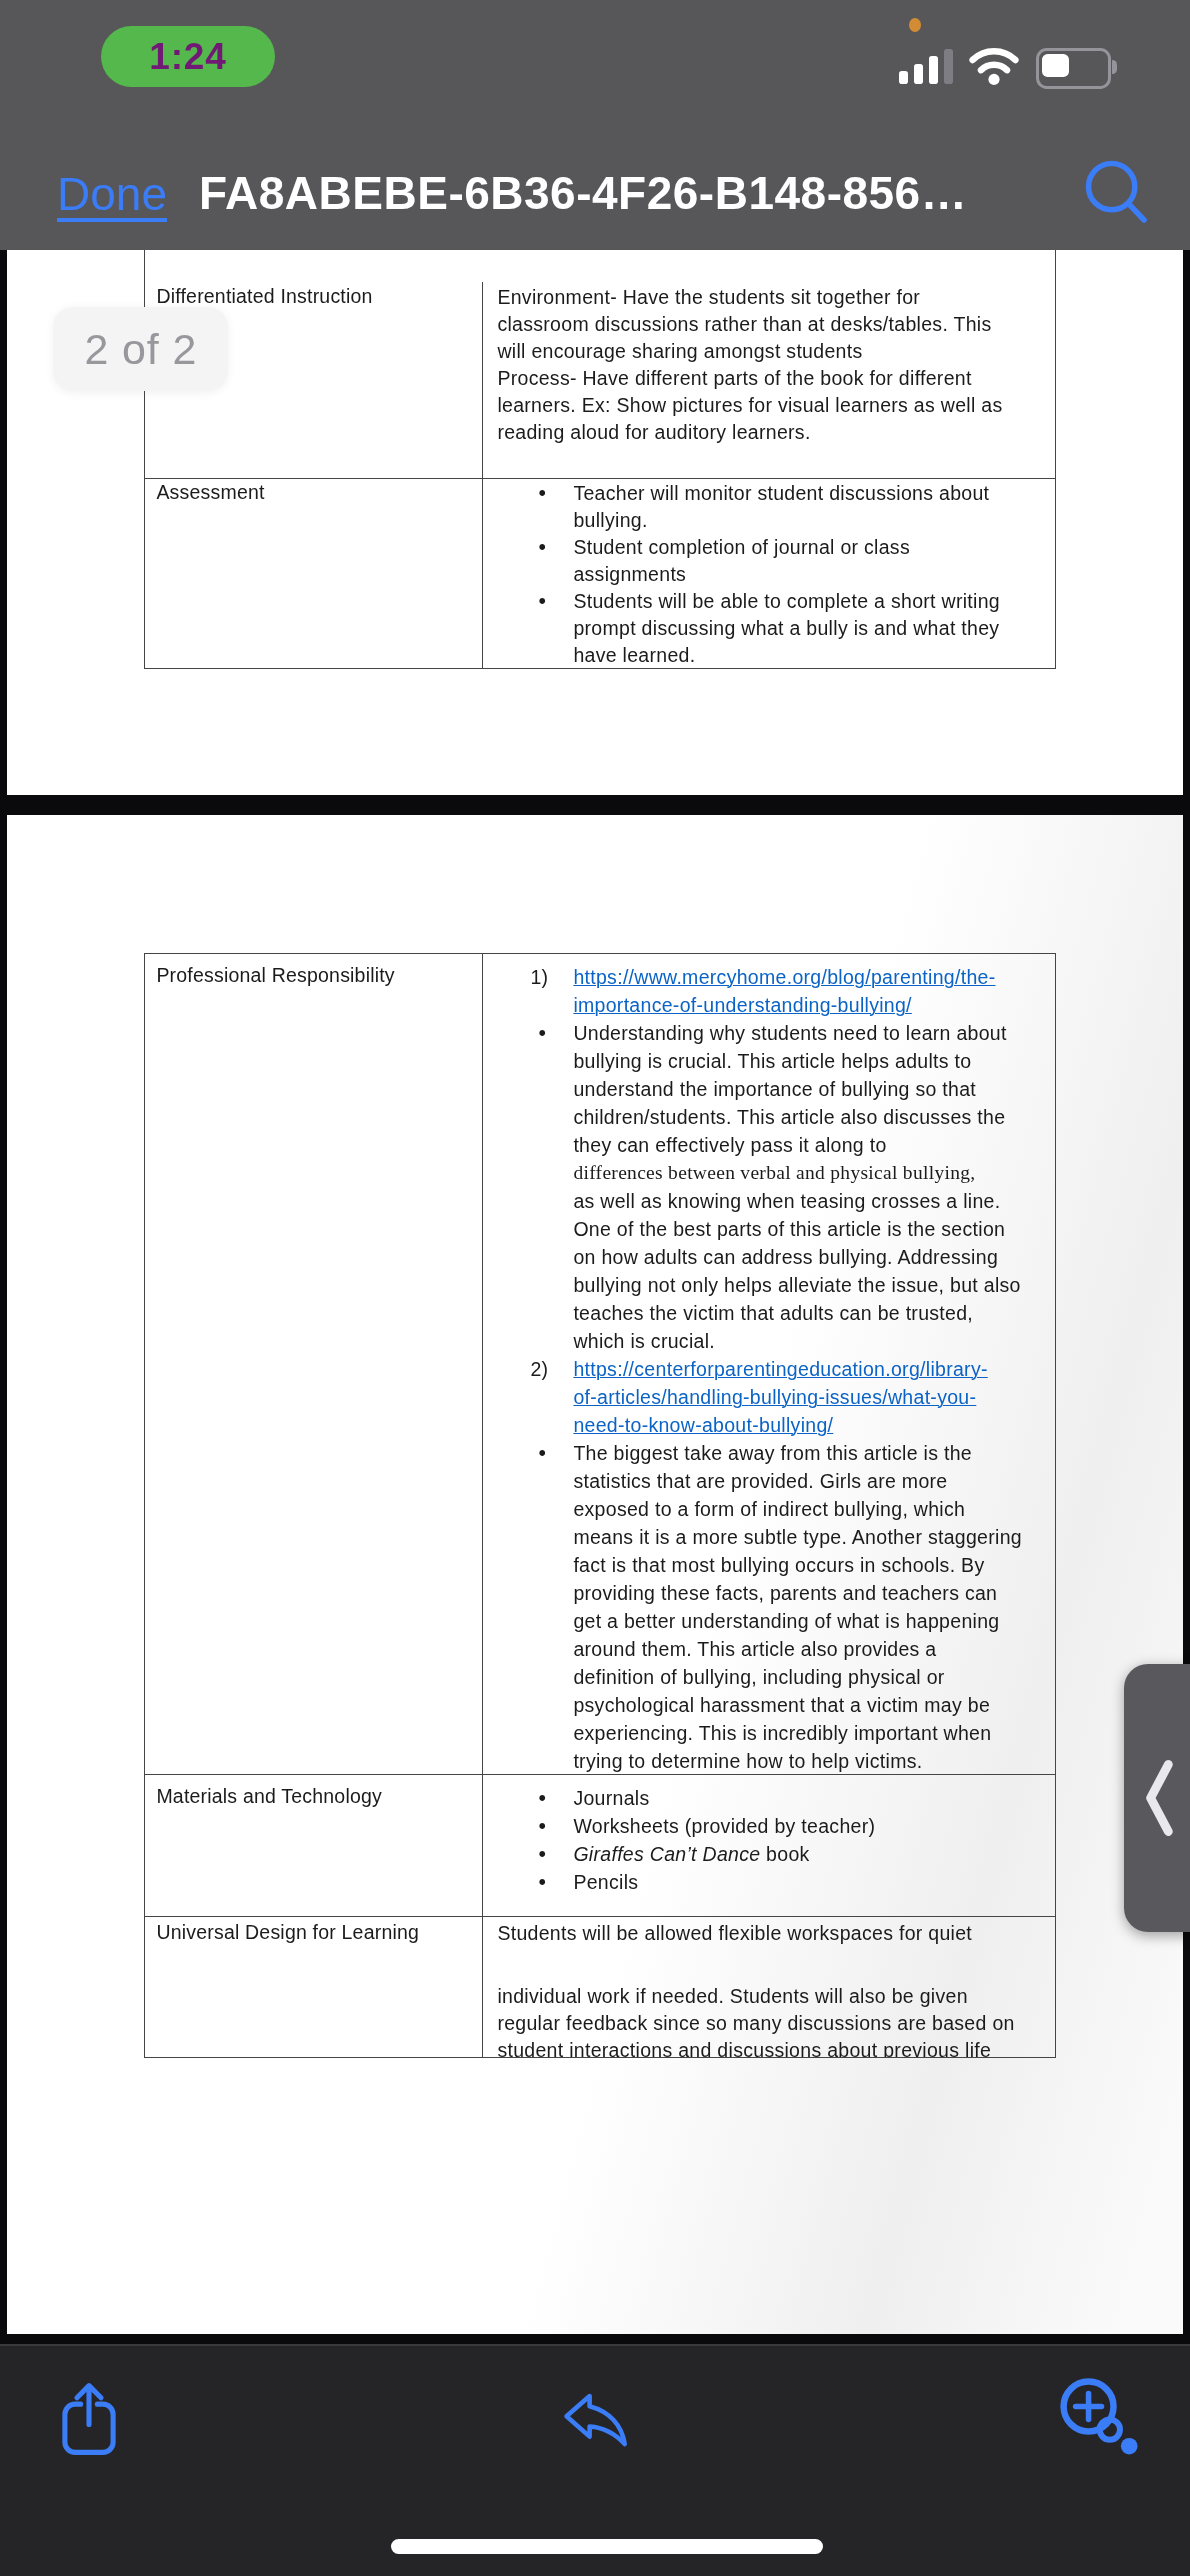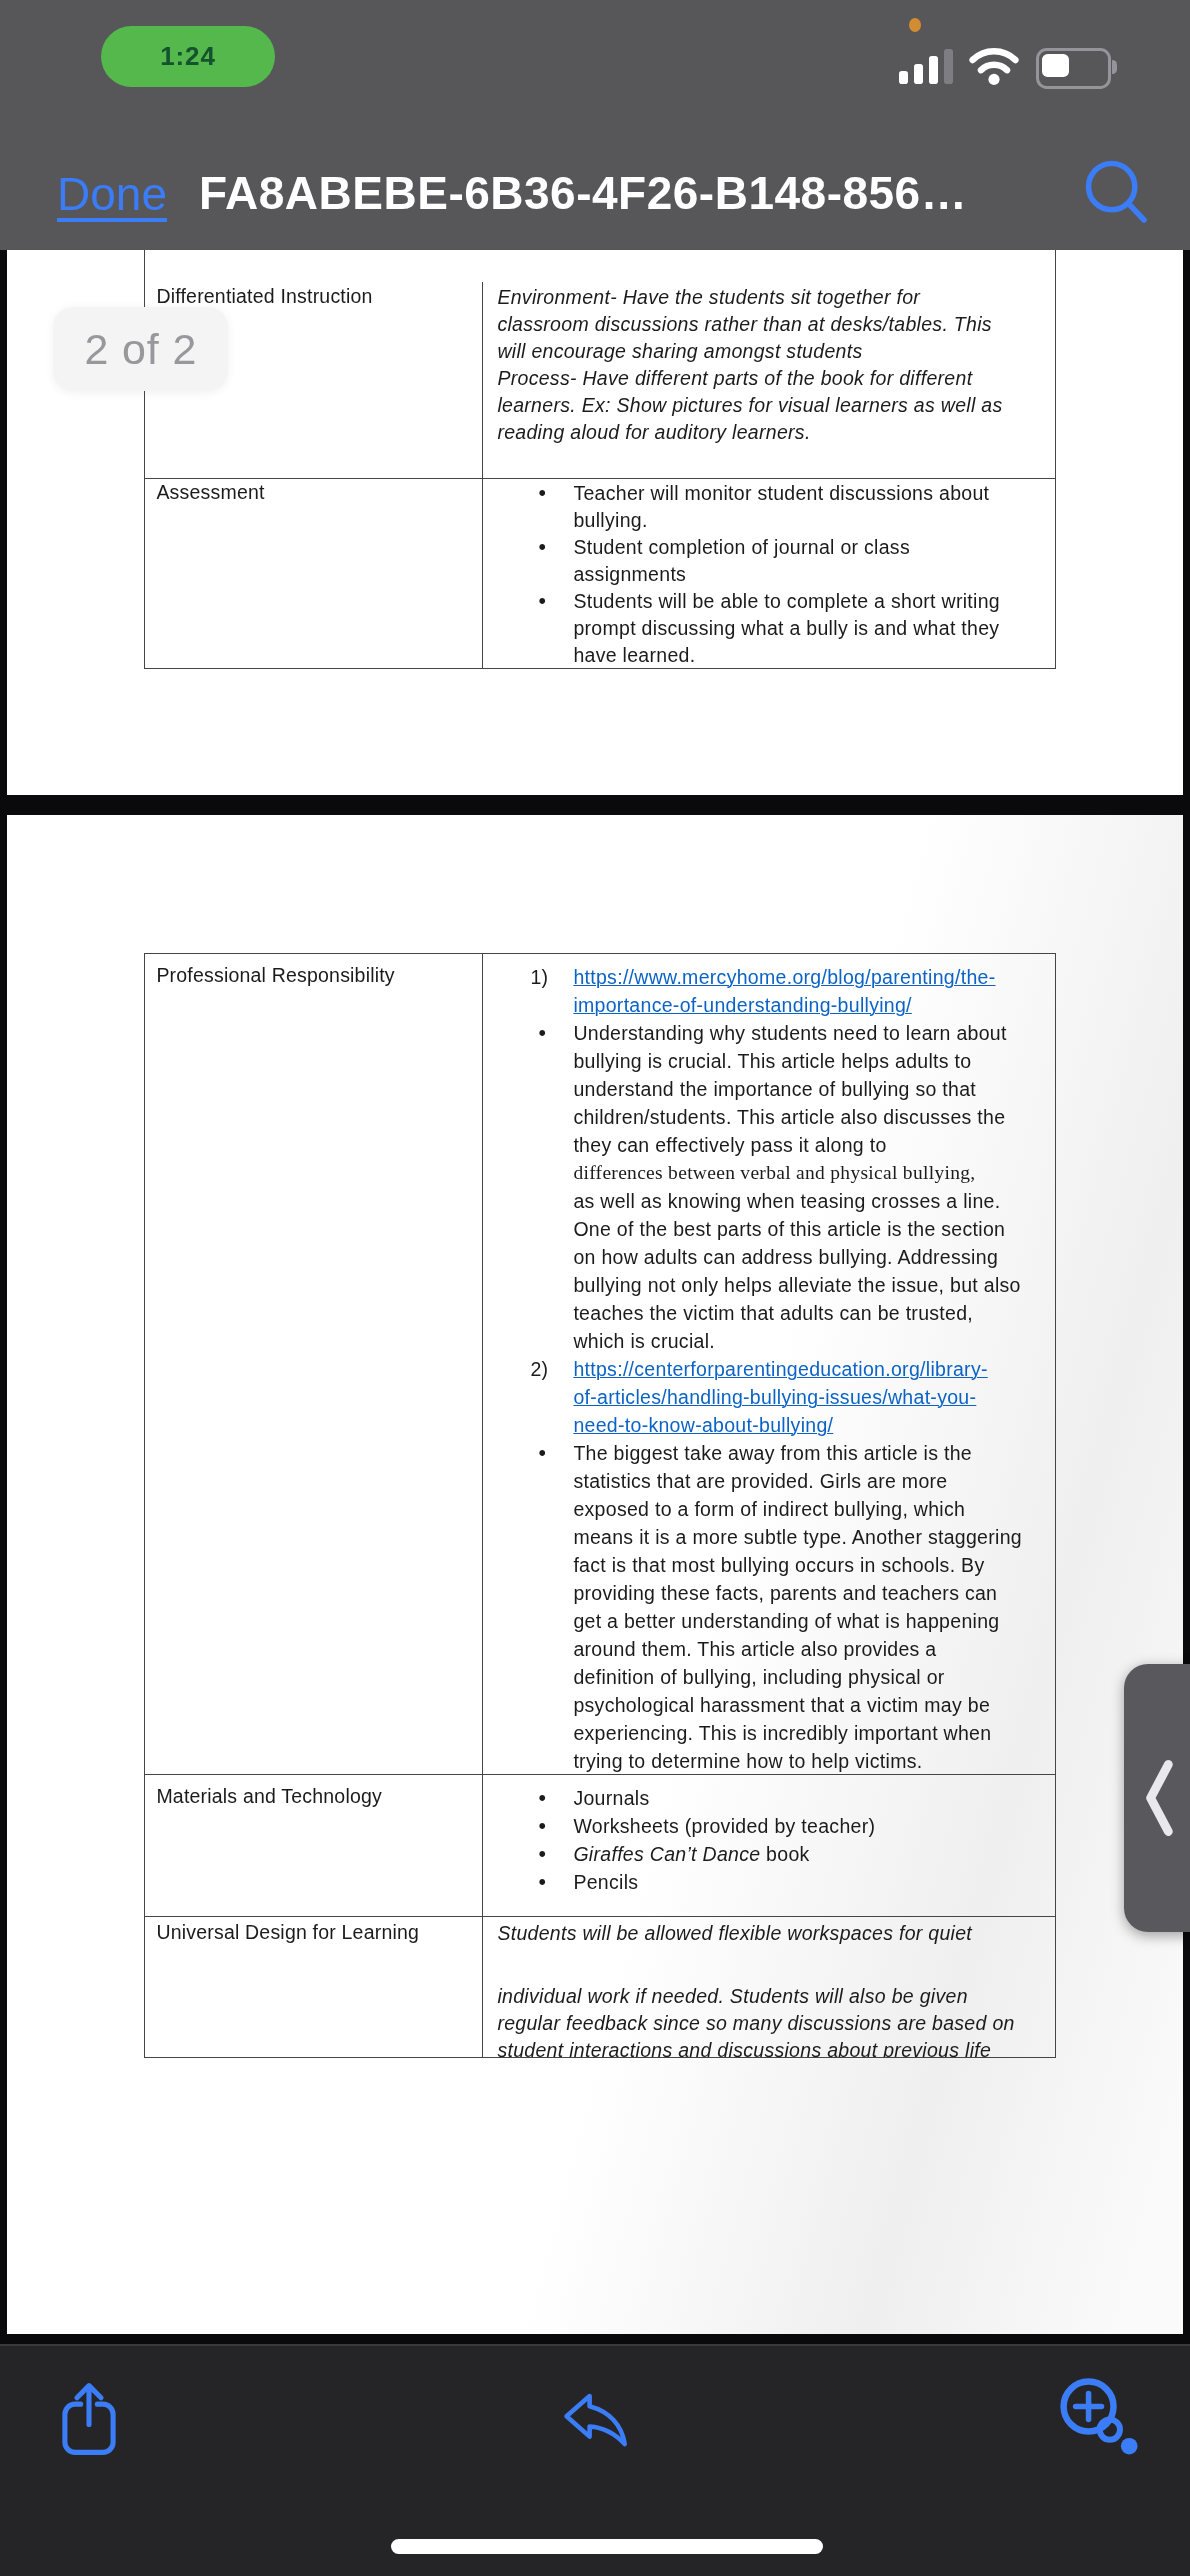--- a/index.html
+++ b/index.html
@@ -3,21 +3,21 @@
 <meta charset="utf-8">
 <style>
   html,body{margin:0;padding:0;background:#000;}
   .screen{position:relative;width:1191px;height:2576px;background:#0a0a0c;overflow:hidden;
           font-family:"Liberation Sans",sans-serif;}
 
   
   .header{position:absolute;left:0;top:0;width:1191px;height:250px;background:var(--header,#575659);z-index:6;}
   .time-pill{position:absolute;left:101px;top:26px;width:174px;height:61px;border-radius:31px;
              background:var(--green,#54b84d);display:flex;align-items:center;justify-content:center;}
-  .time-pill span{color:#14532d;font-size:26px;font-weight:700;letter-spacing:0.9px;}
+  .time-pill span{color:#701a75;font-size:37px;font-weight:700;letter-spacing:0.9px;}
   .rec-dot{position:absolute;left:909px;top:17.6px;width:12px;height:14px;border-radius:50%;background:var(--orange,#d28c33);}
   .sig{position:absolute;left:899px;top:46px;width:59px;height:38px;}
   .sig i{position:absolute;bottom:0;width:9.3px;border-radius:2.8px;background:#fff;}
   .sig i:nth-child(1){left:0;height:13px;}
   .sig i:nth-child(2){left:15px;height:20.4px;}
   .sig i:nth-child(3){left:30px;height:28px;}
   .sig i:nth-child(4){left:45px;height:35px;background:#7e7d83;}
   .wifi{position:absolute;left:968px;top:45px;}
   .battery{position:absolute;left:1036px;top:48px;width:69px;height:35px;border:3.2px solid #95949a;border-radius:10.7px;}
   .bat-fill{position:absolute;left:2.8px;top:2.8px;width:27px;height:23px;border-radius:5.6px;background:#fff;}
@@ -36,21 +36,21 @@
   
   .dtable{position:absolute;left:137px;width:912px;border:1.9px solid #454548;box-sizing:border-box;background:transparent;}
   .t1{top:0;border-top:none;}
   .t2{top:138px;}
   .trow{display:flex;box-sizing:border-box;overflow:hidden;}
   .trow+.trow{border-top:1.9px solid #454548;}
   .lcell{width:338px;flex:none;border-right:1.9px solid #454548;box-sizing:border-box;padding-left:11px;padding-right:7.4px;}
   .lbl{font-size:19.5px;color:#1b1b1b;letter-spacing:0.2px;line-height:25px;}
   .rcell{flex:1;position:relative;box-sizing:border-box;overflow:hidden;}
   .ln{position:relative;white-space:nowrap;font-size:19.5px;color:#1b1b1b;letter-spacing:0.3px;overflow:hidden;}
-  .ln.plain{padding-left:14px;font-style:italic;}
+  .ln.plain{padding-left:14px;}
   .ln.hang{padding-left:90px;}
   .mk{position:absolute;top:0;color:#1b1b1b;}
   .mk.b{left:55px;font-size:21.3px;}
   .mk.n{left:47px;}
   .link{color:var(--link,#0b63c5);text-decoration:underline;text-decoration-thickness:1.4px;cursor:pointer;}
   i{font-style:italic;}
 
   
   .badge{position:absolute;left:46px;top:57px;width:175px;height:84px;border-radius:20.4px;background:#f4f4f5;
          box-shadow:0 1.9px 9.3px rgba(0,0,0,0.06);display:flex;align-items:center;justify-content:center;

